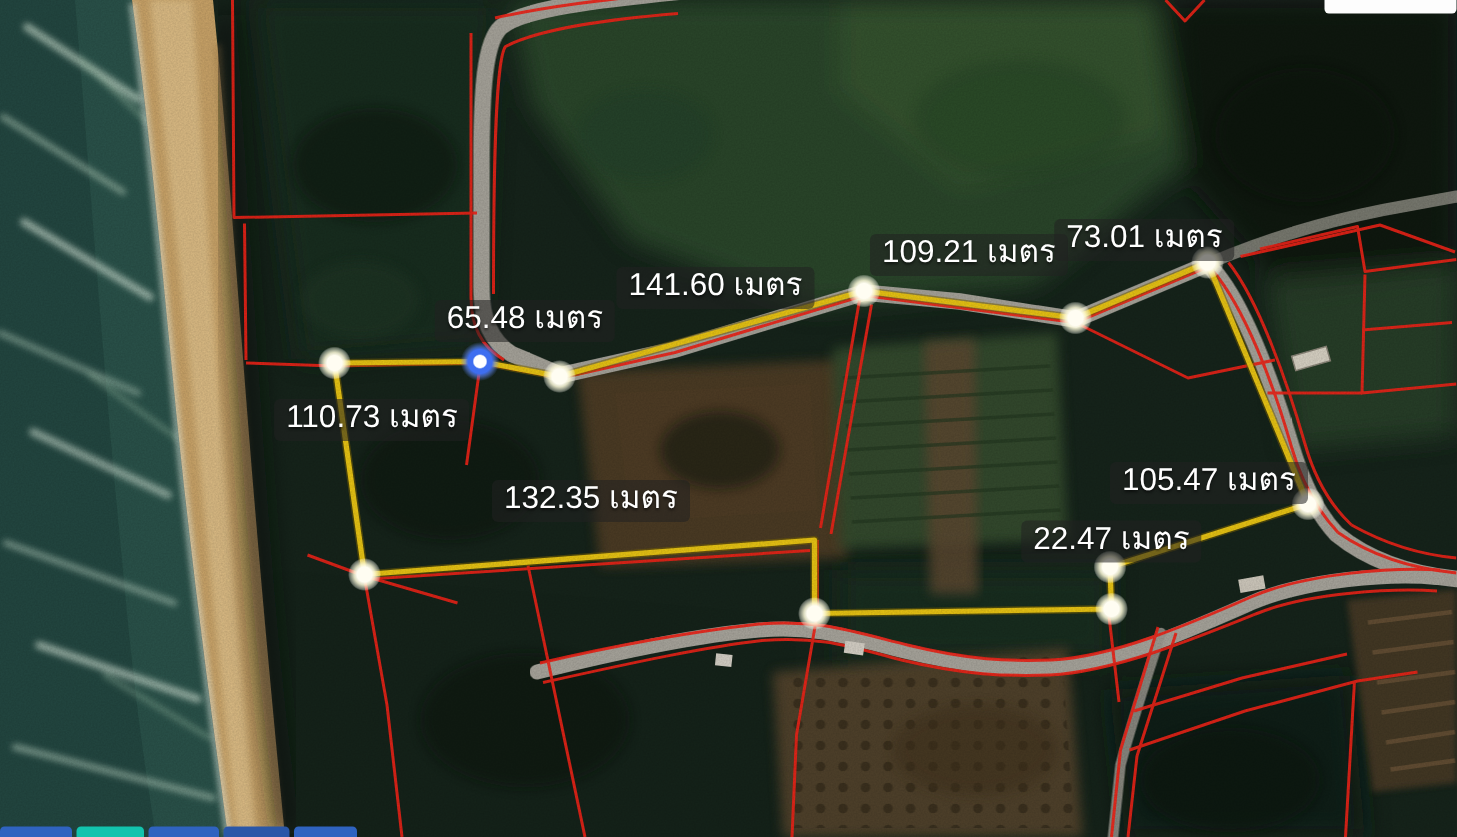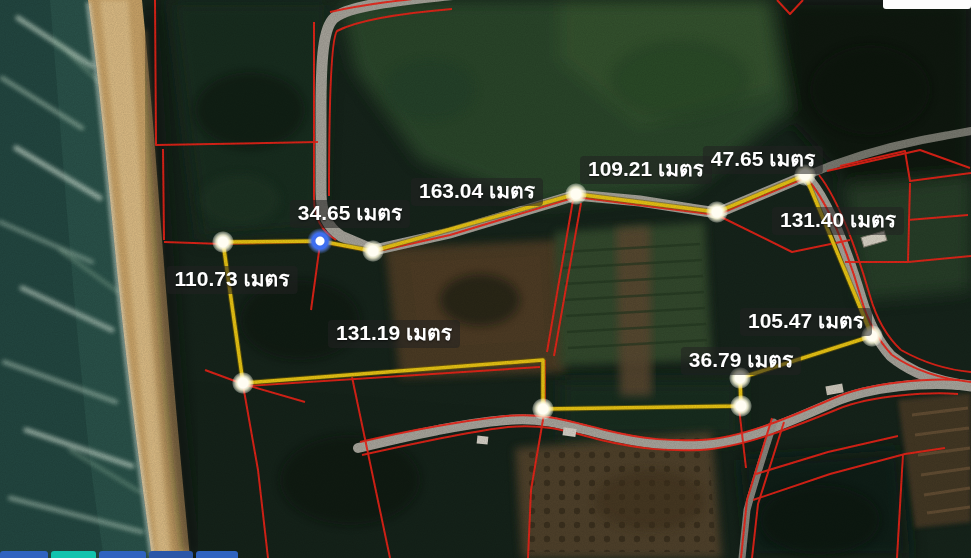--- a/index.html
+++ b/index.html
@@ -3,21 +3,21 @@
 <meta charset="utf-8">
 <style>
   html,body{margin:0;padding:0;background:#000;}
   #stage{position:relative;width:971px;height:558px;overflow:hidden;
          font-family:"Liberation Sans","DejaVu Sans",sans-serif;
          background:#16241b;}
   #terrain{position:absolute;left:0;top:0;}
   .mlabel{position:absolute;transform:translate(-50%,-50%);
           color:#fff;font-size:21px;line-height:1.15;white-space:nowrap;
           background:rgba(33,33,33,0.55);padding:1px 8px 3px 8px;border-radius:4px;
-          text-shadow:0 1px 2px rgba(0,0,0,.6);font-weight:bold;}
+          text-shadow:0 1px 2px rgba(0,0,0,.6);}
   .vmark{position:absolute;width:22px;height:22px;transform:translate(-50%,-50%);
          border-radius:50%;
          background:radial-gradient(circle,#fffdf2 0 5px,rgba(255,252,220,.85) 7px,rgba(255,255,240,.35) 10px,rgba(255,255,255,0) 11px);}
   .vmark.blue{width:26px;height:26px;
          background:radial-gradient(circle,#ffffff 0 4px,#3e6ef0 5px 8px,rgba(94,134,247,.55) 10px,rgba(94,134,247,0) 13px);}
   #bottombar{position:absolute;left:0;top:551px;height:7px;width:240px;display:flex;gap:3px;}
   #bottombar .seg{height:7px;border-radius:3px 3px 0 0;}
   #topright-box{position:absolute;left:883px;top:0;width:88px;height:9px;background:#fdfdfd;border-radius:0 0 3px 3px;}
 </style>
 </head>
@@ -190,29 +190,28 @@
 <div class="vmark" style="left:373px;top:251px"></div>
 <div class="vmark" style="left:576px;top:194px"></div>
 <div class="vmark" style="left:717px;top:212px"></div>
 <div class="vmark" style="left:805px;top:175px"></div>
 <div class="vmark" style="left:872px;top:336px"></div>
 <div class="vmark" style="left:740px;top:378px"></div>
 <div class="vmark" style="left:741px;top:406px"></div>
 <div class="vmark" style="left:543px;top:409px"></div>
 <div class="vmark" style="left:243px;top:383px"></div>
 
-<div class="mlabel" style="left:350px;top:214px">34.65 เมตร</div>
-<div class="mlabel" style="left:477px;top:192px">163.04 เมตร</div>
+<div class="mlabel" style="left:350px;top:214px">65.48 เมตร</div>
+<div class="mlabel" style="left:477px;top:192px">141.60 เมตร</div>
 <div class="mlabel" style="left:646px;top:170px">109.21 เมตร</div>
-<div class="mlabel" style="left:763px;top:160px">47.65 เมตร</div>
-<div class="mlabel" style="left:838px;top:221px">131.40 เมตร</div>
+<div class="mlabel" style="left:763px;top:160px">73.01 เมตร</div>
 <div class="mlabel" style="left:806px;top:322px">105.47 เมตร</div>
-<div class="mlabel" style="left:741px;top:361px">36.79 เมตร</div>
-<div class="mlabel" style="left:394px;top:334px">131.19 เมตร</div>
-<div class="mlabel" style="left:232px;top:280px">110.73 เมตร</div>
+<div class="mlabel" style="left:741px;top:361px">22.47 เมตร</div>
+<div class="mlabel" style="left:394px;top:334px">132.35 เมตร</div>
+<div class="mlabel" style="left:248px;top:280px">110.73 เมตร</div>
 
 <div id="topright-box"></div>
 
 <div id="bottombar">
   <div class="seg" style="width: 48px; background: rgb(47, 99, 192);"></div>
   <div class="seg" style="width: 45px; background: rgb(18, 195, 174);"></div>
   <div class="seg" style="width: 47px; background: rgb(47, 99, 192);"></div>
   <div class="seg" style="width: 44px; background: rgb(42, 87, 168);"></div>
   <div class="seg" style="width: 42px; background: rgb(47, 99, 192);"></div>
 </div>

